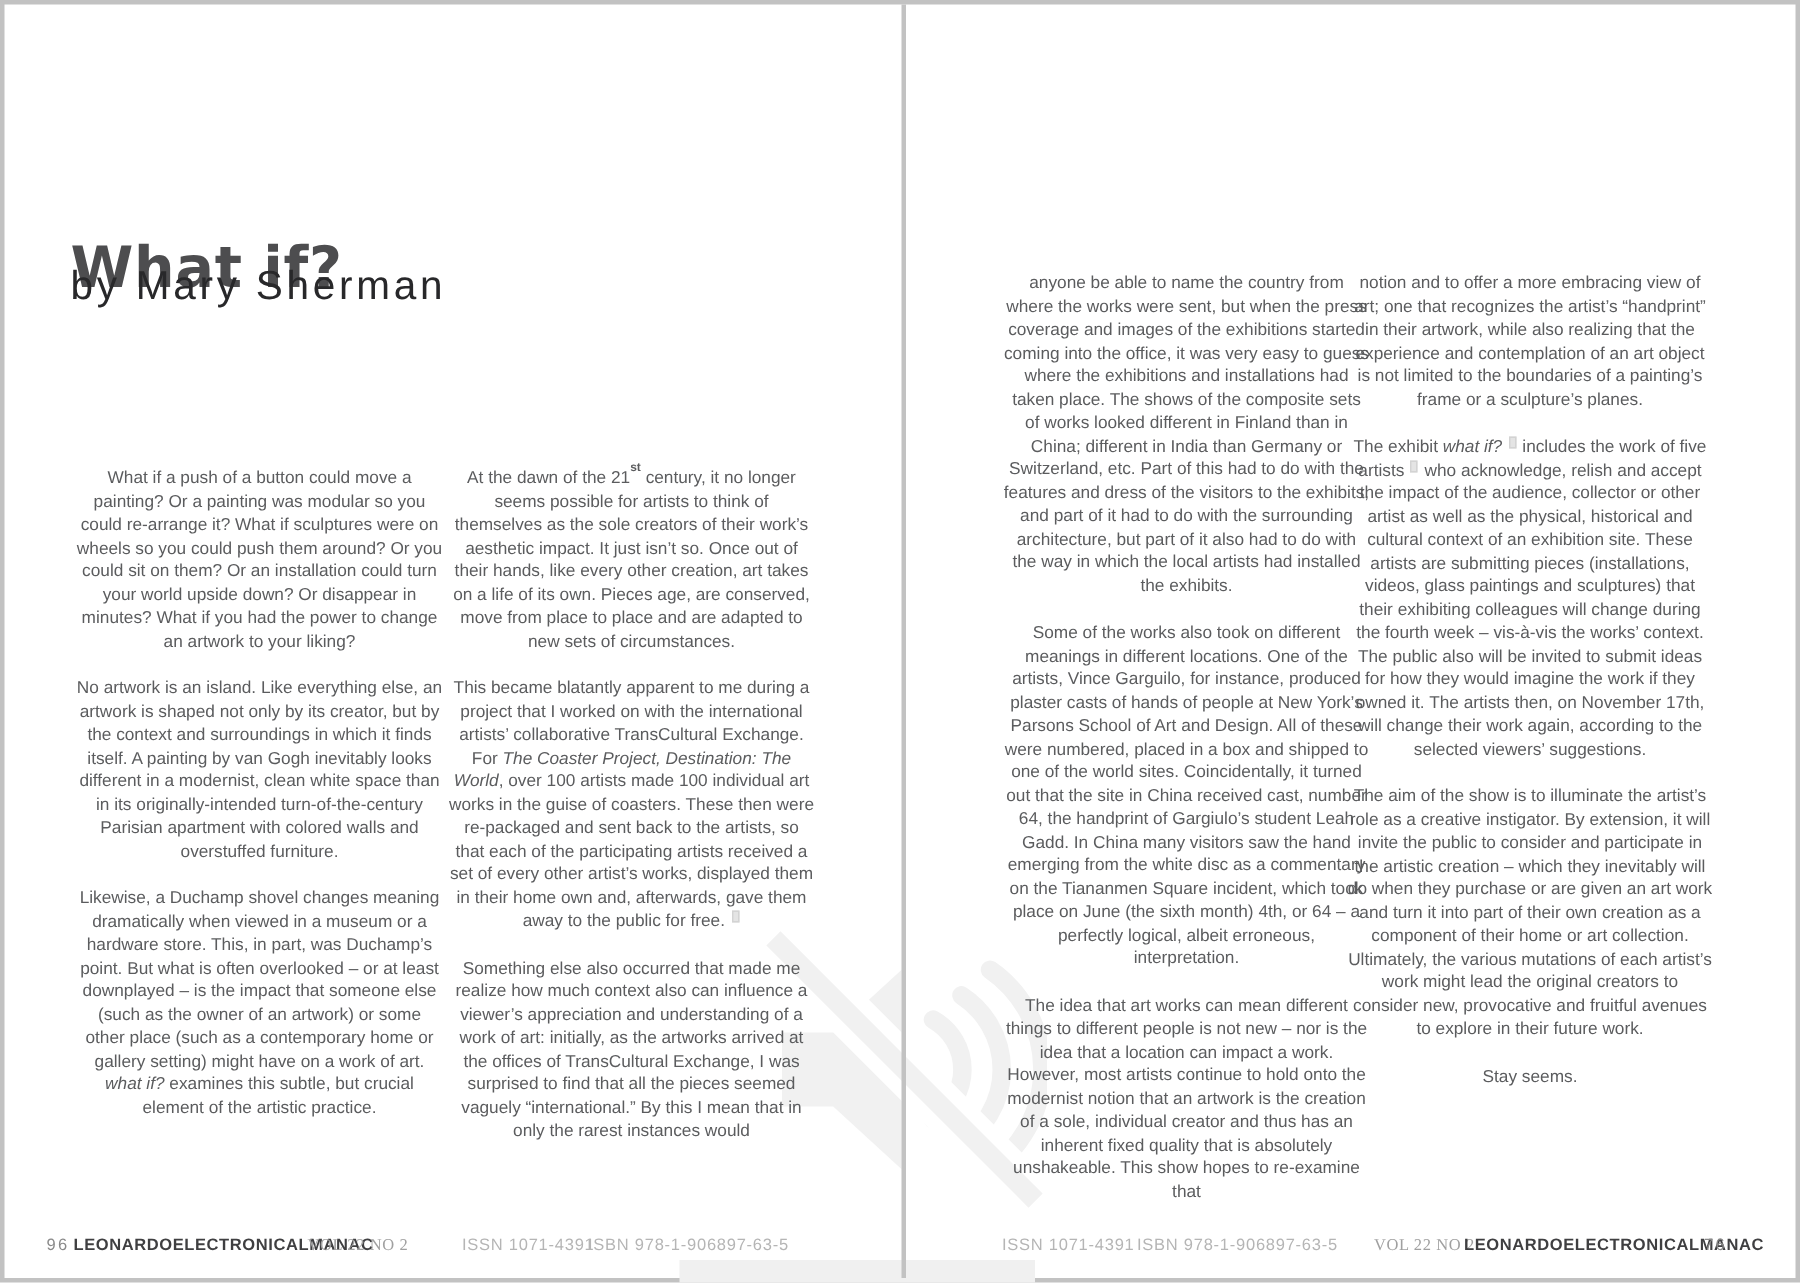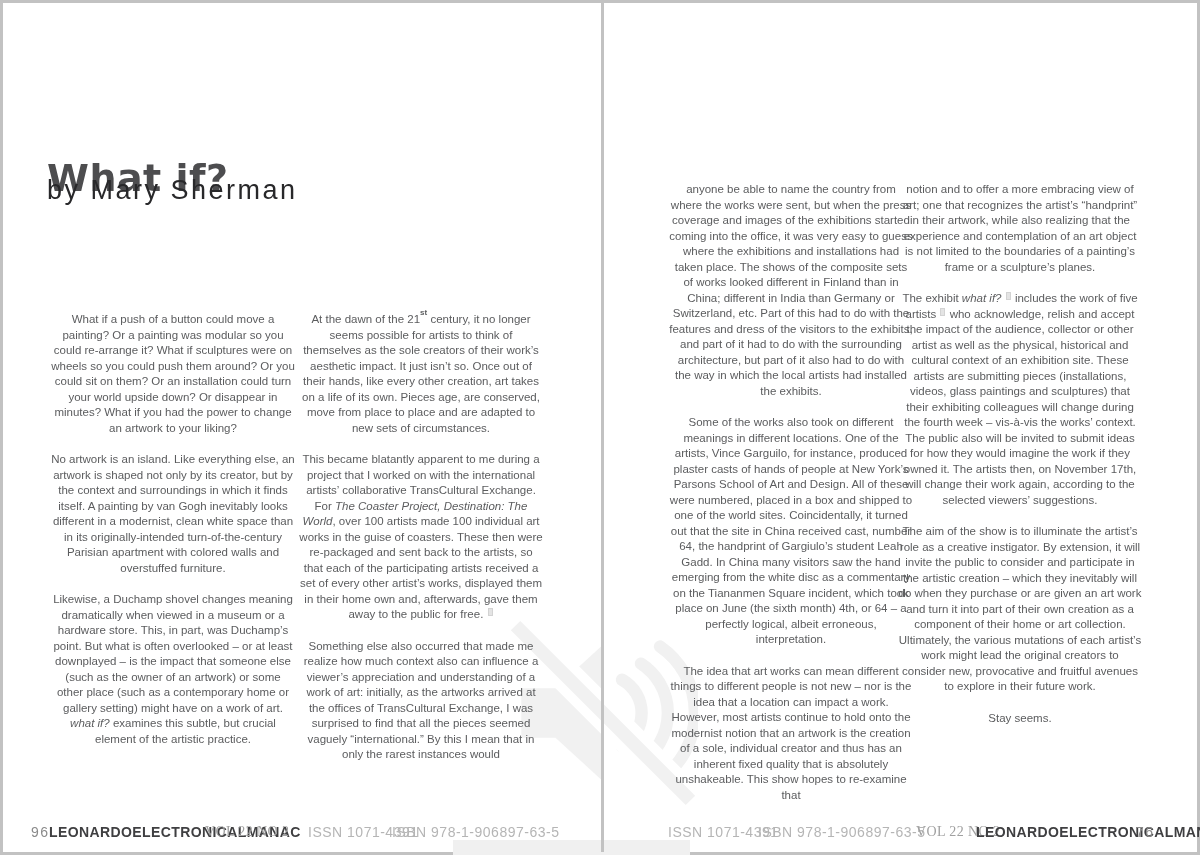--- a/index.html
+++ b/index.html
@@ -45,21 +45,21 @@
   .col-4 { left: 895px; top: 179px; }
   .col p em { font-style: italic; }
   .col p sup { font-size: 8px; position: relative; top: -3px; line-height: 0; font-weight: bold; }
   .fnbox {
     display: inline-block; width: 5px; height: 8px;
     background: #e4e4e4; border: 1px solid #d3d3d3;
     position: relative; top: -2px; margin: 0 1px;
   }
   .footer-item {
     position: absolute; top: 821px;
-    font-size: 14px; color: #b5b5b5; letter-spacing: 0.5px;
+    font-size: 11px; color: #b5b5b5; letter-spacing: 0.5px;
     white-space: nowrap; z-index: 4;
   }
   .ft-pagenum { color: #8a8a8a; letter-spacing: 1.5px; }
   .ft-journal { color: #3f3f41; font-weight: 700; letter-spacing: 0.4px; }
   .ft-vol { color: #a0a0a0; letter-spacing: 0.4px; font-family: Liberation Serif, serif; }
   .fl-pagenum { left: 28px; }
   .fl-journal { left: 46px; }
   .fl-vol     { left: 202px; }
   .fl-issn    { left: 305px; }
   .fl-isbn    { left: 389px; }

